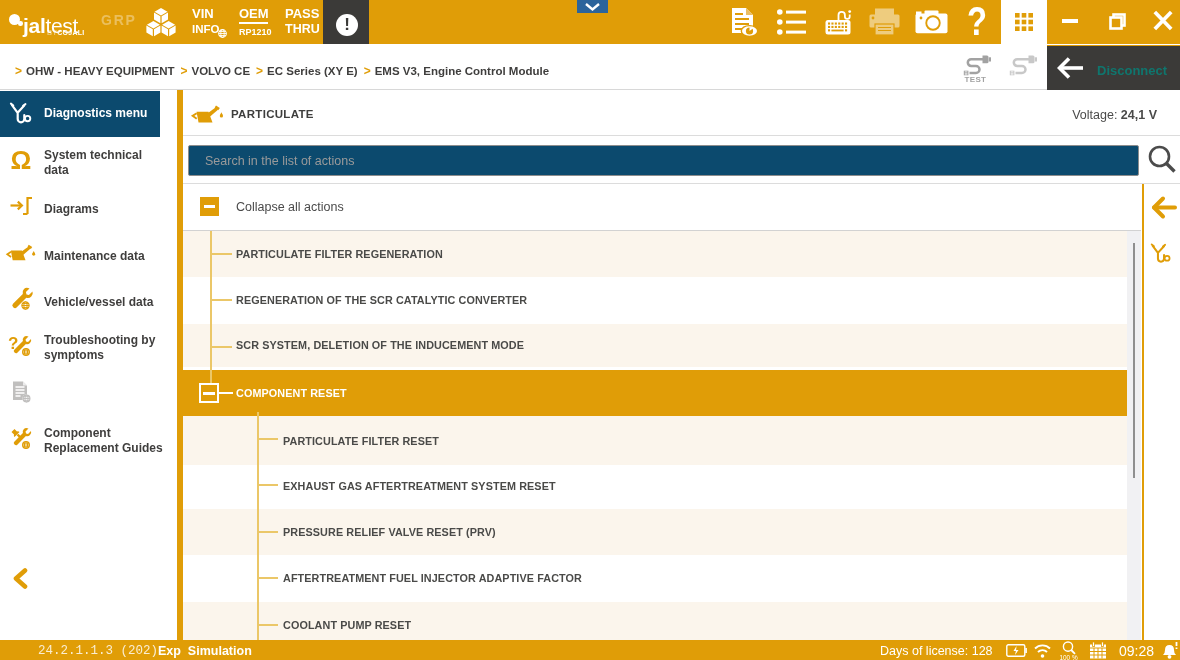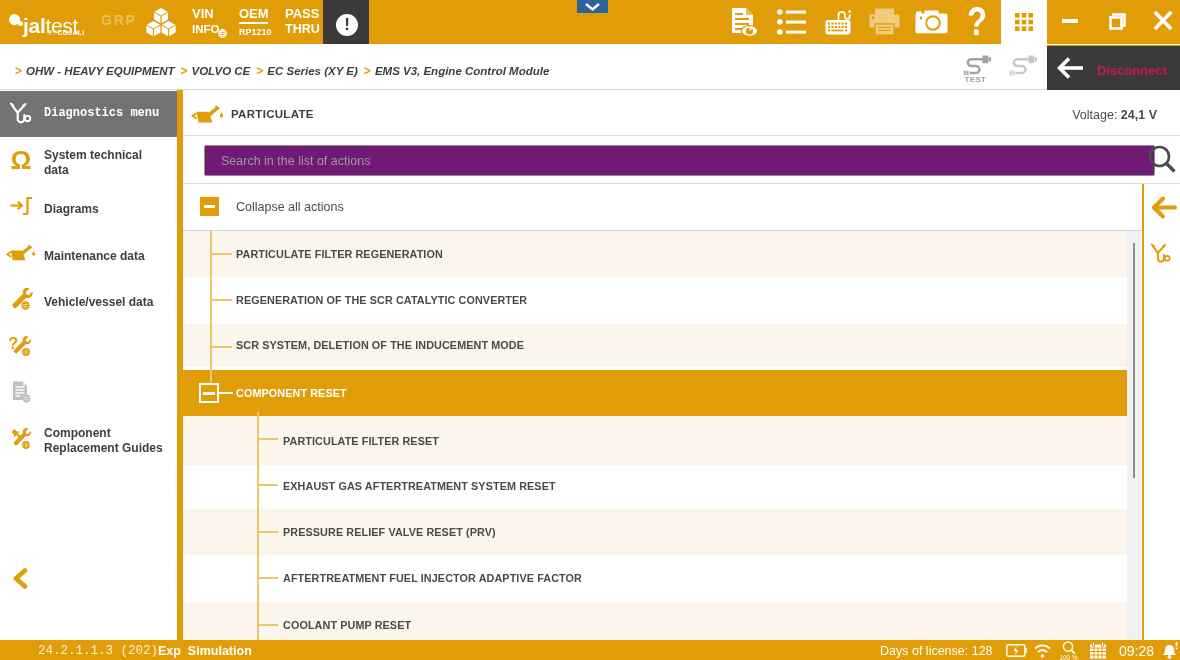--- a/index.html
+++ b/index.html
@@ -12,37 +12,37 @@
   #grp { left:101px; top:12px; font-weight:bold; font-size:14px; letter-spacing:1.8px;
         color:rgba(255,255,255,.35); }
   .tb-label { color:#fff; font-weight:bold; font-size:13px; line-height:14px; text-align:left; }
   #alertbox { left:323px; top:0; width:46px; height:44px; background:#3B3A38; }
   #gridbox { left:1001px; top:0; width:46px; height:44px; background:#fff; }
   
   #crumbrow { left:0; top:44px; width:1180px; height:46px; background:#fff;
      border-bottom:1px solid #d8d8d8; }
   .crumb { font-weight:bold; font-size:11.5px; color:#3F3E3D; }
   .csep { color:#E09D07; font-weight:bold; font-size:12px; margin:0 4px 0 0; }
-  .crumb { margin-right:6px;font-style:italic; }
+  .crumb { margin-right:6px; }
   #disconnect { left:1047px; top:45px; width:133px; height:45px; background:#3B3A38; border-top:1.5px solid #E09D07; }
   
   #sidebar { left:0; top:90px; width:177px; height:550px; background:#fff; }
   #sidestrip { left:177px; top:90px; width:6px; height:550px; background:#E09D07; }
   .side-item { position:absolute; left:0; width:177px; height:46px; }
   .side-item .txt { position:absolute; left:44px; top:calc(50% + 2.5px); transform:translateY(-50%);
      font-weight:bold; font-size:12px; line-height:15px; color:#3F3E3D; }
-  .side-item.active { background:#737373; width:177px;font-family:Liberation Mono, monospace; }
+  .side-item.active { background:#0c4a6e; width:160px; }
   .side-item.active .txt { color:#fff; top:calc(50% - 1.5px); }
   .side-item.disabled .txt { color:#C5C4C2; }
   .side-ico { position:absolute; left:8px; top:50%; transform:translateY(-50%); width:26px; height:26px; }
   #header-row { left:183px; top:90px; width:997px; height:46px; border-bottom:1px solid #dcdcdc; }
   #hdr-title { left:231px; top:108px; font-weight:bold; font-size:11.5px; letter-spacing:.3px; color:#3E3E3D; }
   #voltage { right:23px; top:108px; font-size:12.5px; color:#4A4A49; }
   #searchbox { left:188px; top:145px; width:951px; height:31px; border:1px solid #8d8d8d;
-     border-radius:2px; background:#701a75;margin-left:16px; }
+     border-radius:2px; background:#0c4a6e; }
   #searchbox span { position:absolute; left:16px; top:8px; font-size:12.5px; color:#9a9a9a; }
   #srow-sep { left:183px; top:183px; width:997px; height:1px; background:#dcdcdc; }
   #rightline { left:1142px; top:184px; width:2px; height:456px; background:#E09D07; }
   #collapse-row { left:183px; top:184px; width:958px; height:46px; background:#fff; }
   #collapse-box { left:200px; top:197px; width:19px; height:19px; background:#E09D07; }
   #collapse-box div { position:absolute; left:4px; top:8px; width:11px; height:3px; background:#fff; }
   #collapse-txt { left:236px; top:200px; font-size:12.5px; color:#4a4a4a; }
   #collapse-sep { left:183px; top:230px; width:958px; height:1px; background:#d2d2d2; }
   
   .trow { position:absolute; left:183px; width:945px; height:46px; }
@@ -208,21 +208,21 @@
     <path d="M19.5 1.5 h4.5 q1.5 0 1.5 1.5 v4.8 q0 1.5 -1.5 1.5 h-4.5 Z" fill="#C8C8C8"></path>
     <rect x="25.8" y="3.3" width="2.2" height="4.2" fill="#C8C8C8"></rect>
     <rect x="0.8" y="16.7" width="4.6" height="4.6" fill="#C8C8C8"></rect>
     <path d="M1.8 17.8 h2.6 M1.8 19.3 h2.6 M1.8 20.8 h2.6" stroke="#fff" stroke-width="0.7"></path>
   </svg>
   <div class="abs" id="disconnect"></div>
   <svg class="abs" style="left:1057px;top:56px;" width="28" height="24" viewBox="0 0 28 24">
     <path d="M2 12 h24" stroke="#fff" stroke-width="3.6"></path>
     <path d="M12 2.5 L2.5 12 L12 21.5" fill="none" stroke="#fff" stroke-width="3.6" stroke-linejoin="miter"></path>
   </svg>
-  <div class="abs" style="left:1097px;top:61px;"><span style="color:#be185d;font-weight:bold;font-size:13px;">Disconnect</span></div>
+  <div class="abs" style="left:1097px;top:61px;"><span style="color:#0f766e;font-weight:bold;font-size:13px;">Disconnect</span></div>
 
   <div class="abs" id="sidebar"></div>
   <div class="abs" id="sidestrip"></div>
   <div class="side-item active" style="top:91px;">
     <span class="txt">Diagnostics menu</span>
     <svg class="side-ico" viewBox="0 0 26 26">
       <path d="M4 4.2 L9.3 11.3 M16.2 4.6 L10.1 11.3 M9.7 11 L9.7 18 A3.3 3.3 0 0 0 16.3 18 L16.3 14" fill="none" stroke="#fff" stroke-width="2.2" stroke-linecap="round"></path>
       <path d="M2.9 2.6 l2.4 1.9 M17.5 3 l-2.4 1.9" stroke="#fff" stroke-width="2" stroke-linecap="round"></path>
       <circle cx="19.6" cy="17.6" r="2.7" fill="none" stroke="#fff" stroke-width="1.9"></circle>
     </svg>
@@ -256,20 +256,21 @@
     <span class="txt">Vehicle/vessel data</span>
     <svg class="side-ico" viewBox="0 0 26 26">
       <path d="M21.5 2.5 l-3.6 3.6 0.6 2.4 2.4 0.6 3.6-3.6 q1 2.8-1.2 5 q-2.2 2.2-5 1.2 L8.6 21.4 q-1.6 1.6-3.4-0.2 q-1.8-1.8-0.2-3.4 L14.8 8 q-1-2.8 1.2-5 q2.2-2.2 5.5-0.5 Z" fill="#E09D07"></path>
       <circle cx="17.5" cy="19.5" r="4.2" fill="#fff"></circle>
       <circle cx="17.5" cy="19.5" r="3.6" fill="none" stroke="#E09D07" stroke-width="1.2"></circle>
       <ellipse cx="17.5" cy="19.5" rx="1.7" ry="3.6" fill="none" stroke="#E09D07" stroke-width="1"></ellipse>
       <path d="M13.9 19.5 h7.2 M14.4 17.6 h6.2 M14.4 21.4 h6.2" stroke="#E09D07" stroke-width="1"></path>
     </svg>
   </div>
   <div class="side-item" style="top:322px;">
+    <span class="txt">Troubleshooting by<br>symptoms</span>
     <svg class="side-ico" viewBox="0 0 26 26">
       <text x="0" y="17" font-size="17" font-weight="bold" fill="#E09D07" font-family="Liberation Sans">?</text>
       <path d="M20.5 4.5 l-3 3 0.5 2 2 0.5 3-3 q0.8 2.3-1 4.1 q-1.8 1.8-4.1 1 L9.3 20.7 q-1.3 1.3-2.8-0.2 q-1.5-1.5-0.2-2.8 l8.6-8.6 q-0.8-2.3 1-4.1 q1.8-1.8 4.6-0.5 Z" fill="#E09D07"></path>
       <circle cx="18" cy="20" r="4" fill="#fff"></circle>
       <circle cx="18" cy="20" r="3.4" fill="none" stroke="#E09D07" stroke-width="1.2"></circle>
       <ellipse cx="18" cy="20" rx="1.6" ry="3.4" fill="none" stroke="#E09D07" stroke-width="1"></ellipse>
       <path d="M14.6 20 h6.8 M15 18.2 h6 M15 21.8 h6" stroke="#E09D07" stroke-width="1"></path>
     </svg>
   </div>
   <div class="side-item disabled" style="top:369px;">

